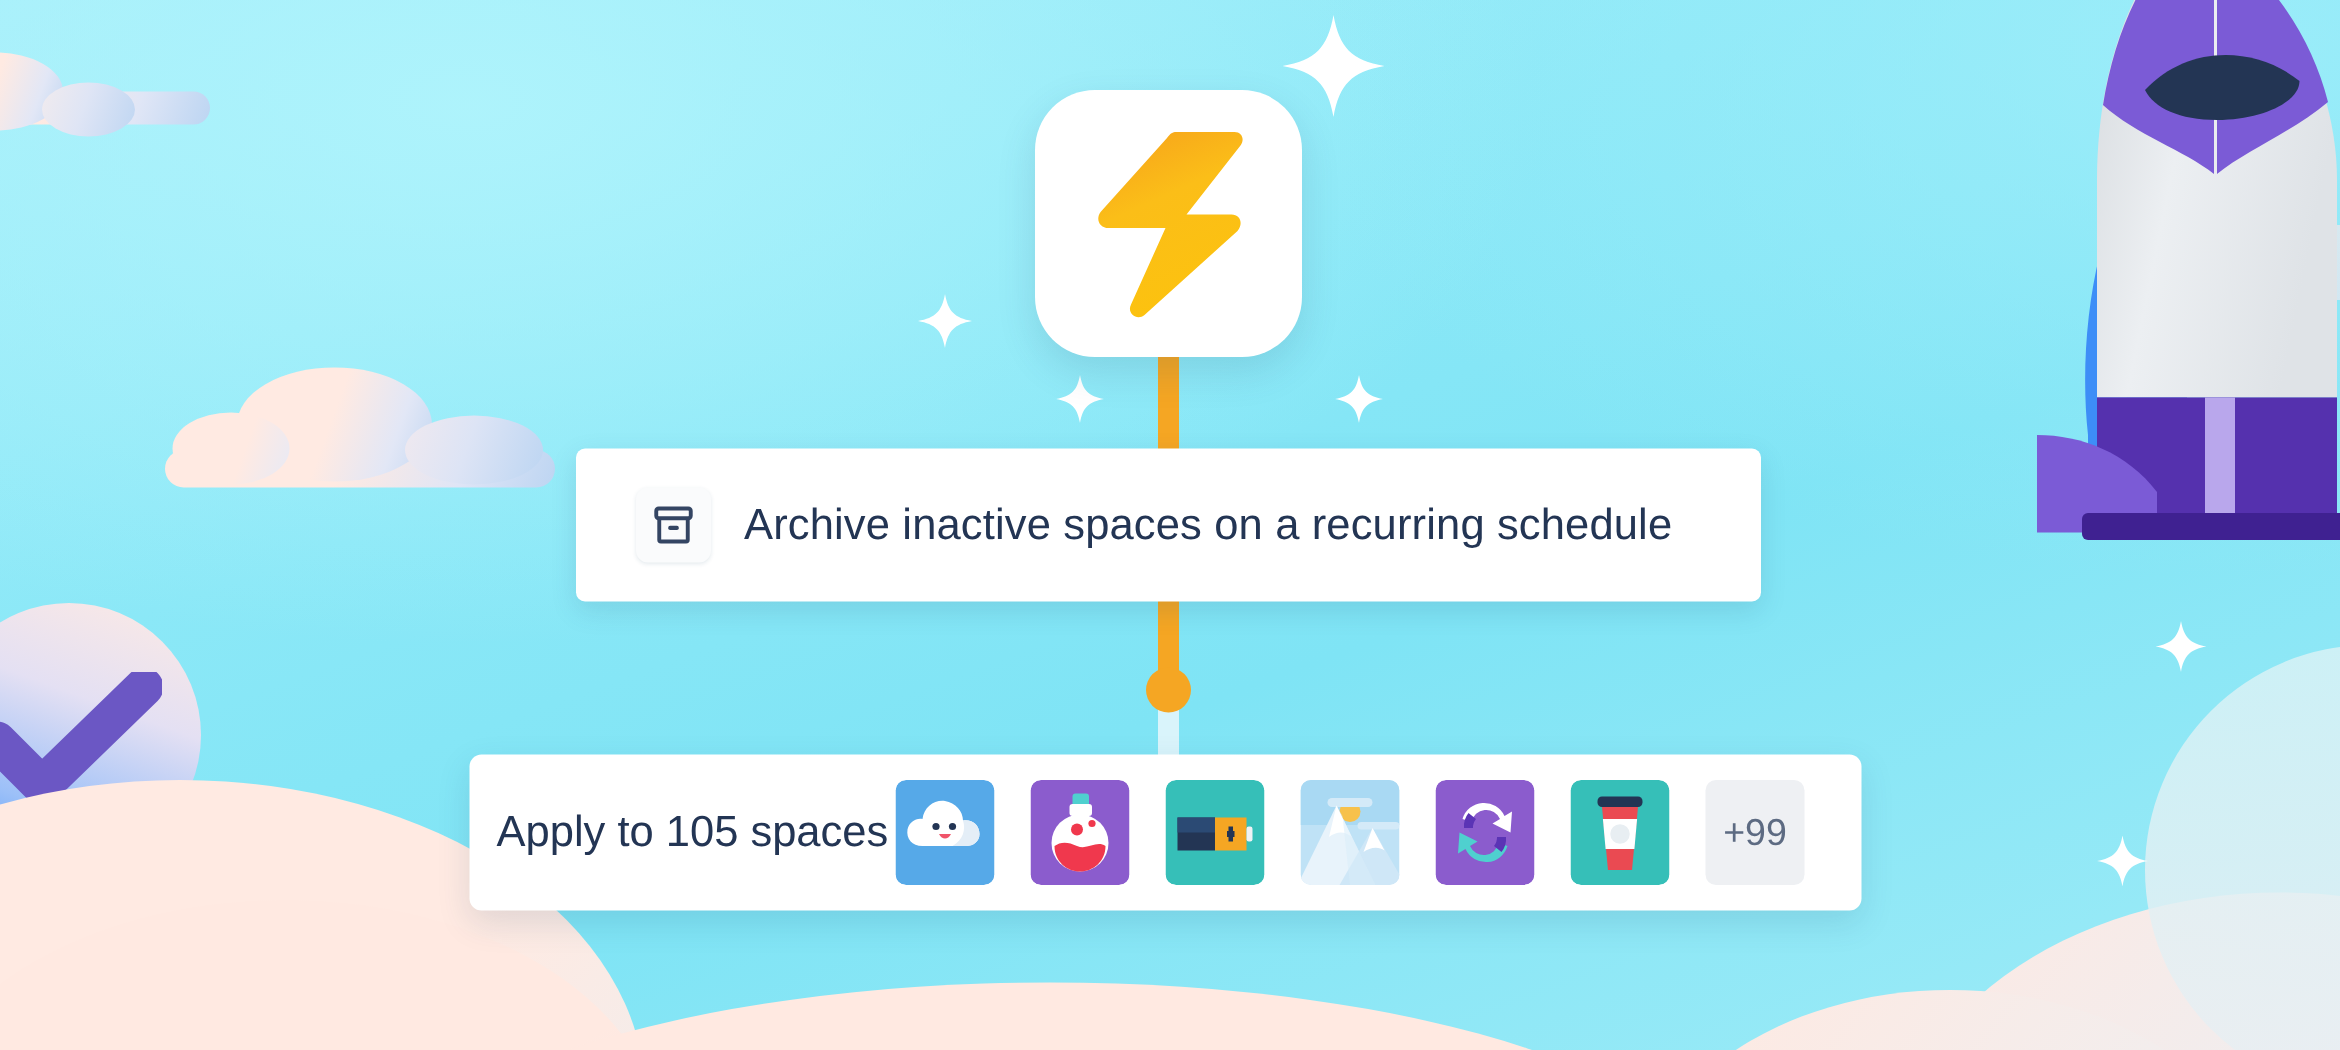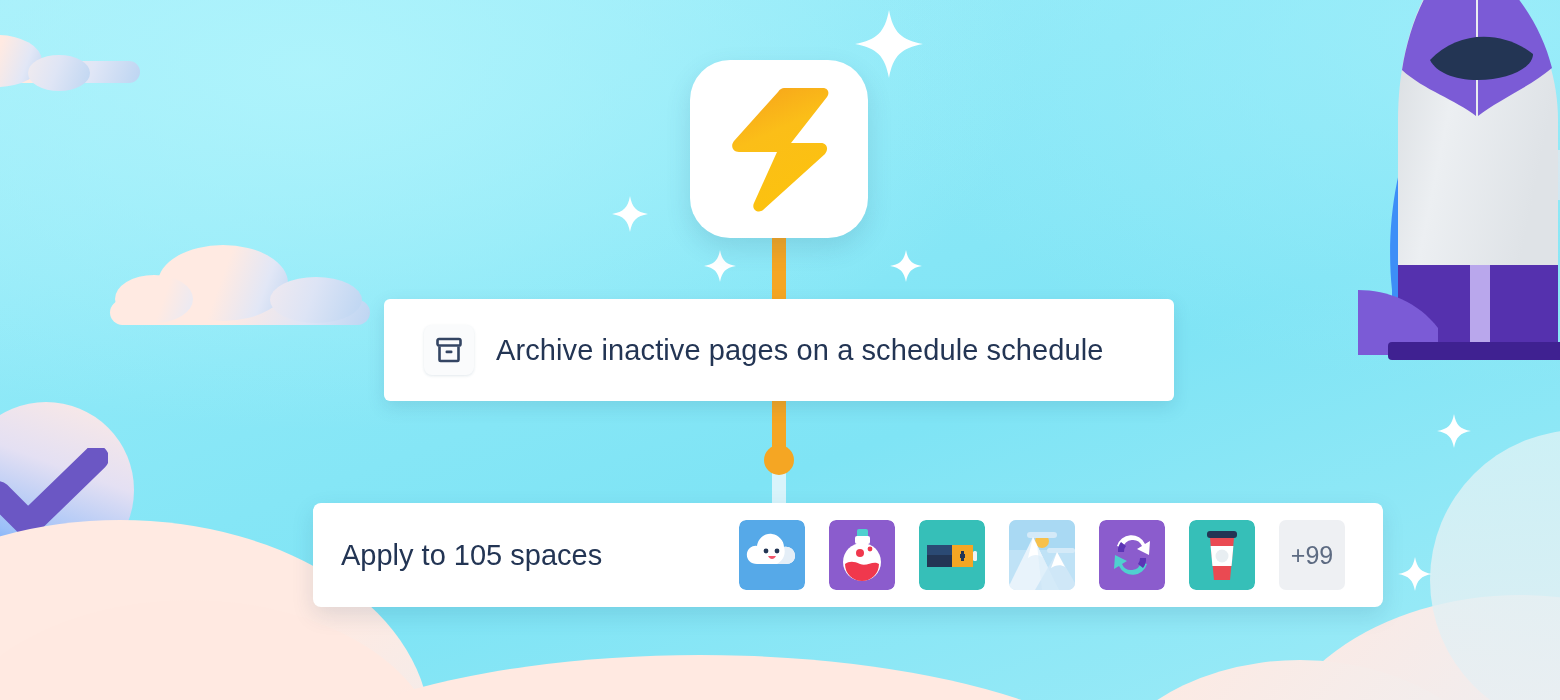--- a/index.html
+++ b/index.html
@@ -106,29 +106,29 @@
     color: #233554;
     letter-spacing: 0.1px;
     white-space: nowrap;
   }
 
   
   .scope-card {
     position: absolute;
     left: 313px;
     top: 503px;
-    width: 1070px;
+    width: 928px;
     height: 104px;
     background: #ffffff;
     border-radius: 8px;
     box-shadow: 0 8px 22px rgba(27, 71, 106, 0.13);
     display: flex;
     align-items: center;
     box-sizing: border-box;
-    padding: 0 38px 0 28px;
+    padding: 0 38px 0 18px;
   }
   .scope-label {
     font-size: 29px;
     color: #233554;
     white-space: nowrap;
   }
   .avatars {
     margin-left: auto;
     display: flex;
     align-items: center;
@@ -279,21 +279,21 @@
   </div>
 
   <div class="action-card">
     <span class="action-icon-box">
       <svg width="30" height="30" viewBox="0 0 30 30">
         <rect x="3.5" y="4" width="23" height="6.5" rx="1.6" fill="none" stroke="#344563" stroke-width="2.6"></rect>
         <path d="M5.5 11.5 L 5.5 25 C 5.5 25.6 6 26 6.6 26 L 23.4 26 C 24 26 24.5 25.6 24.5 25 L 24.5 11.5" fill="none" stroke="#344563" stroke-width="2.6" stroke-linejoin="round"></path>
         <rect x="11.5" y="15.5" width="7" height="2.8" rx="1.2" fill="#344563"></rect>
       </svg>
     </span>
-    <span class="action-label">Archive inactive pages on a schedule schedule</span>
+    <span class="action-label">Archive inactive spaces on a recurring schedule</span>
   </div>
 
   <div class="scope-card">
     <span class="scope-label">Apply to 105 spaces</span>
 
     <div class="avatars">
 
       <svg class="avatar" viewBox="0 0 66 70">
         <rect width="66" height="70" rx="7" fill="#56a9e8"></rect>
         <path d="M18 44 C 11 44, 7 39, 8 33 C 9 28, 14 25, 18 26 C 19 18, 26 13, 33 14

